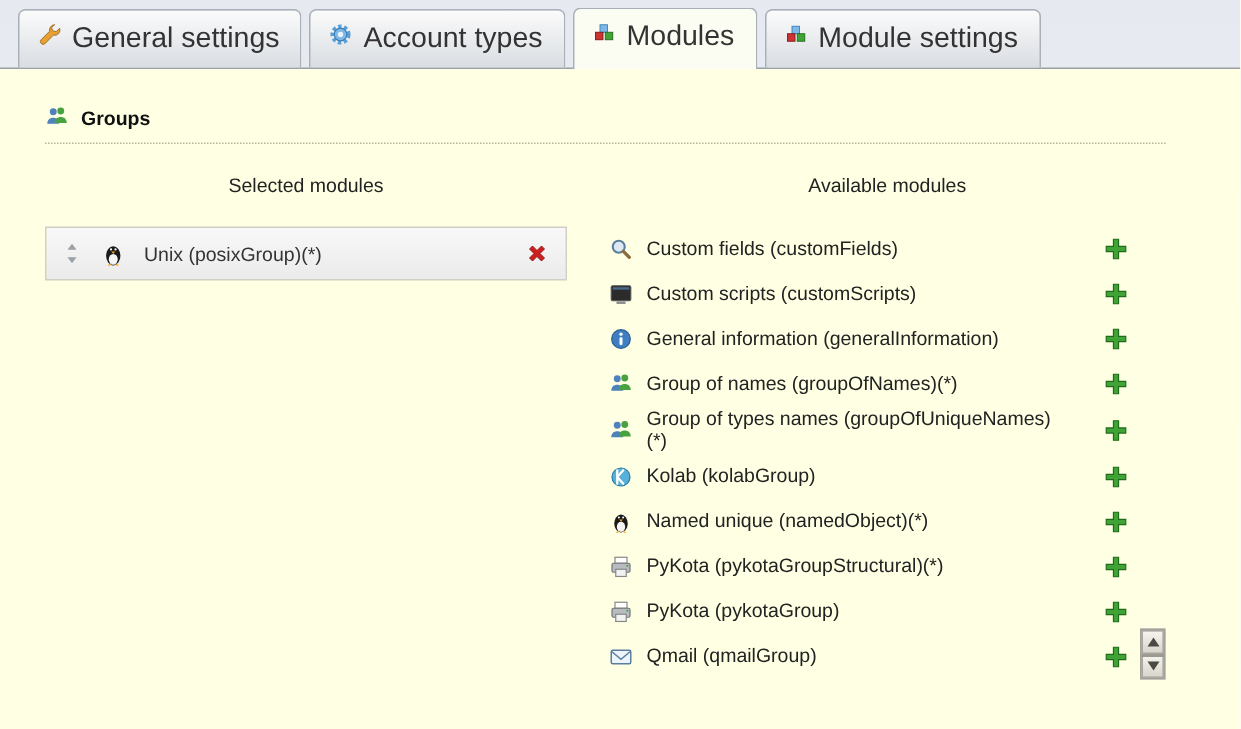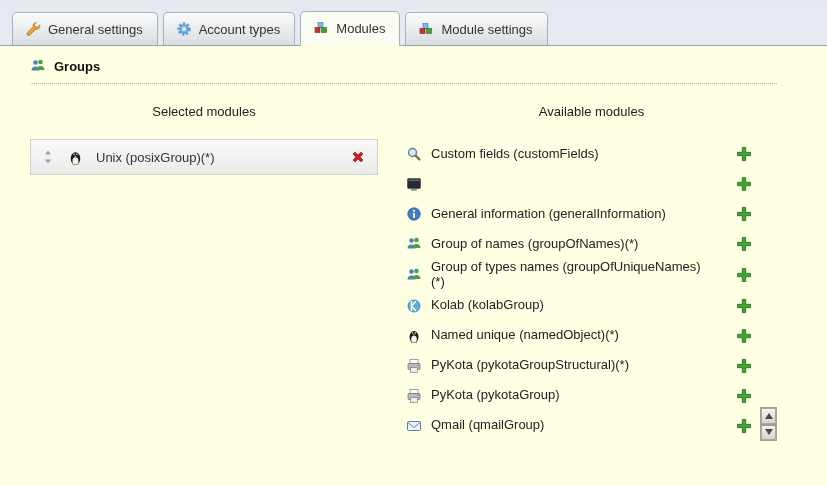--- a/index.html
+++ b/index.html
@@ -2,30 +2,30 @@
 <html><head>
 <meta charset="utf-8">
 <style>
   * { box-sizing: border-box; margin: 0; padding: 0; }
   html, body { width: 827px; height: 486px; }
   body { font-family: "Liberation Sans", sans-serif; overflow: hidden; }
   .page { width: 827px; height: 486px; background: linear-gradient(#e6eaf0, #f2f4f8); overflow: hidden; }
 
   
   .tabbar { display: flex; align-items: flex-end; gap: 5px; padding: 9px 12px 0 12px; height: 46px; border-bottom: 1px solid #9aa0a8; position: relative; }
-  .tab { display: flex; align-items: center; gap: 7px; padding: 8px 14px 8px 12px; font-size: 13px; color: #333;
+  .tab { display: flex; align-items: flex-start; gap: 7px; padding: 8px 14px 8px 12px; font-size: 19px; color: #333;
          background: linear-gradient(#fbfbfb, #d9dde2); border: 1px solid #aab0b8; border-bottom: none;
          border-radius: 5px 5px 0 0; cursor: pointer; white-space: nowrap; margin-top: 14px; }
   .tab.active { background: #fcfdf2; margin-bottom: -1px; padding-bottom: 10px; z-index: 2; }
 
   .icon16 { width: 16px; height: 16px; flex: 0 0 16px; display: block; }
   .icon18 { width: 17px; height: 17px; flex: 0 0 17px; display: block; }
 
   
-  .content { background: #ffffe3; height: 440px; padding: 12px 50px 0 30px; }
+  .content { background: #ffffe3; height: 440px; padding: 24px 50px 0 30px; }
   .section-header { display: flex; align-items: center; gap: 8px; padding-bottom: 9px; border-bottom: 1px dotted #b3b39e; }
   .section-title { font-weight: bold; font-size: 13px; color: #101010; }
 
   .columns { display: flex; gap: 28px; margin-top: 20px; }
   .col-left { width: 348px; flex: 0 0 348px; }
   .col-right { flex: 1; min-width: 0; }
   .col-heading { font-size: 13px; color: #222; margin-bottom: 20px; text-align: center; }
 
   
   .selected-list { display: flex; flex-direction: column; gap: 4px; }
@@ -199,20 +199,21 @@
     <button class="icon-btn">
       <svg class="icon16">
                     <use href="#icon-plus"></use>
                   </svg>
     </button>
   </div>
               <div class="avail-row">
     <svg class="icon16">
                   <use href="#icon-screen"></use>
                 </svg>
+    <span class="label">Custom scripts (customScripts)</span>
     <button class="icon-btn">
       <svg class="icon16">
                     <use href="#icon-plus"></use>
                   </svg>
     </button>
   </div>
               <div class="avail-row">
     <svg class="icon16">
                   <use href="#icon-info"></use>
                 </svg>

